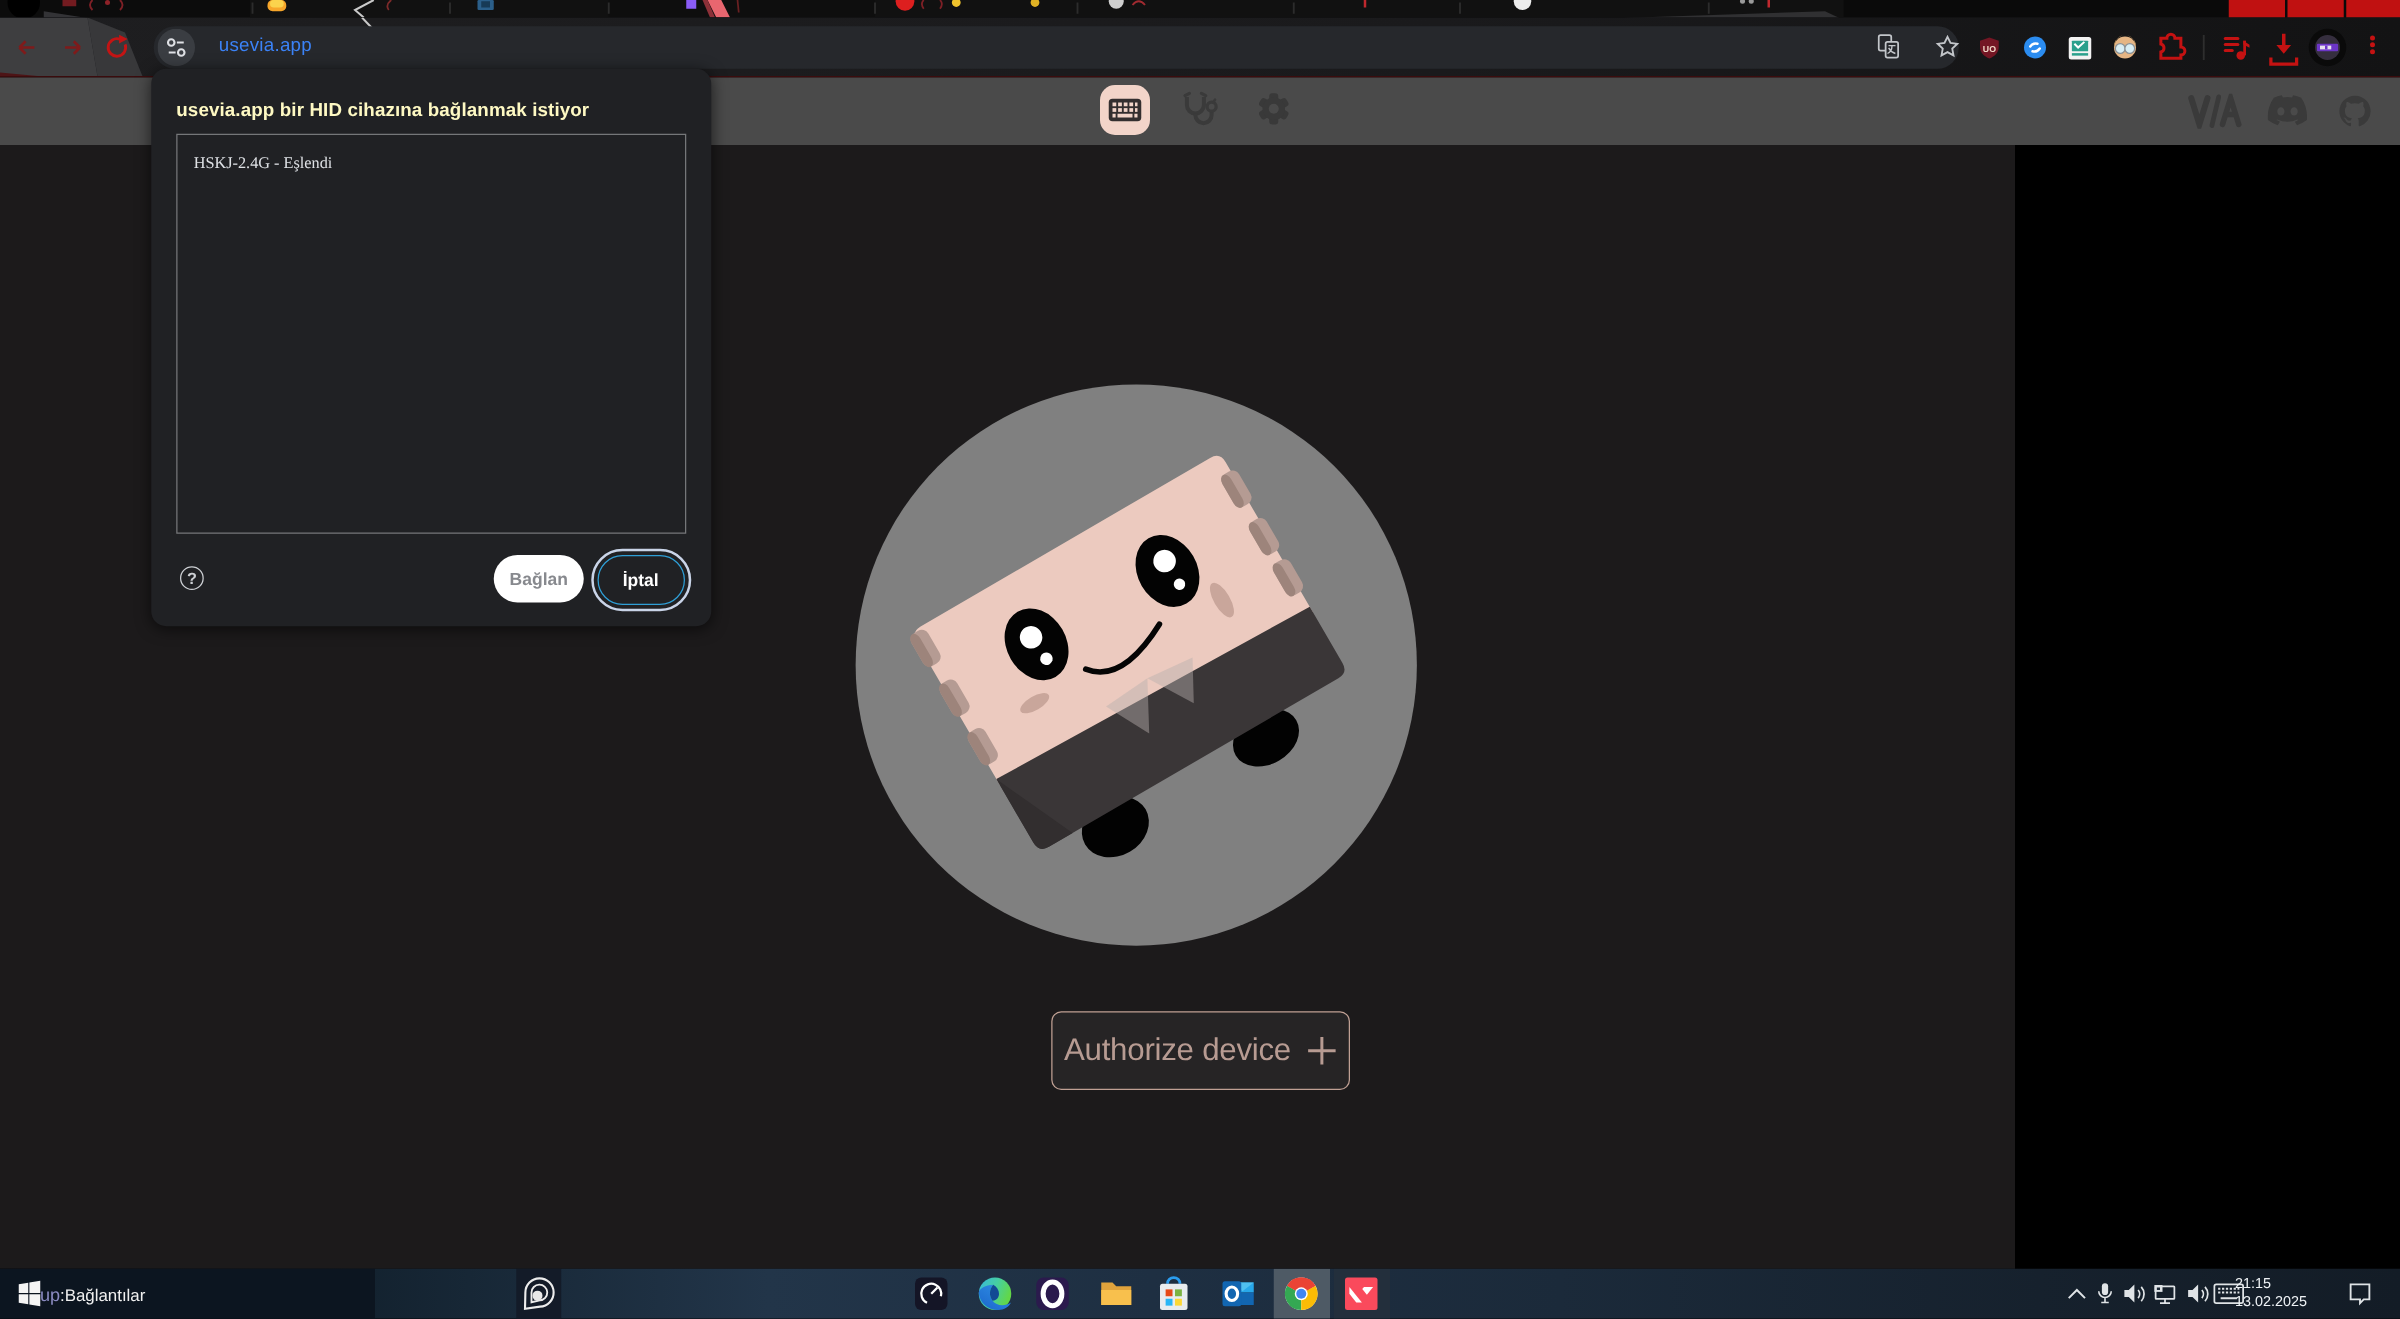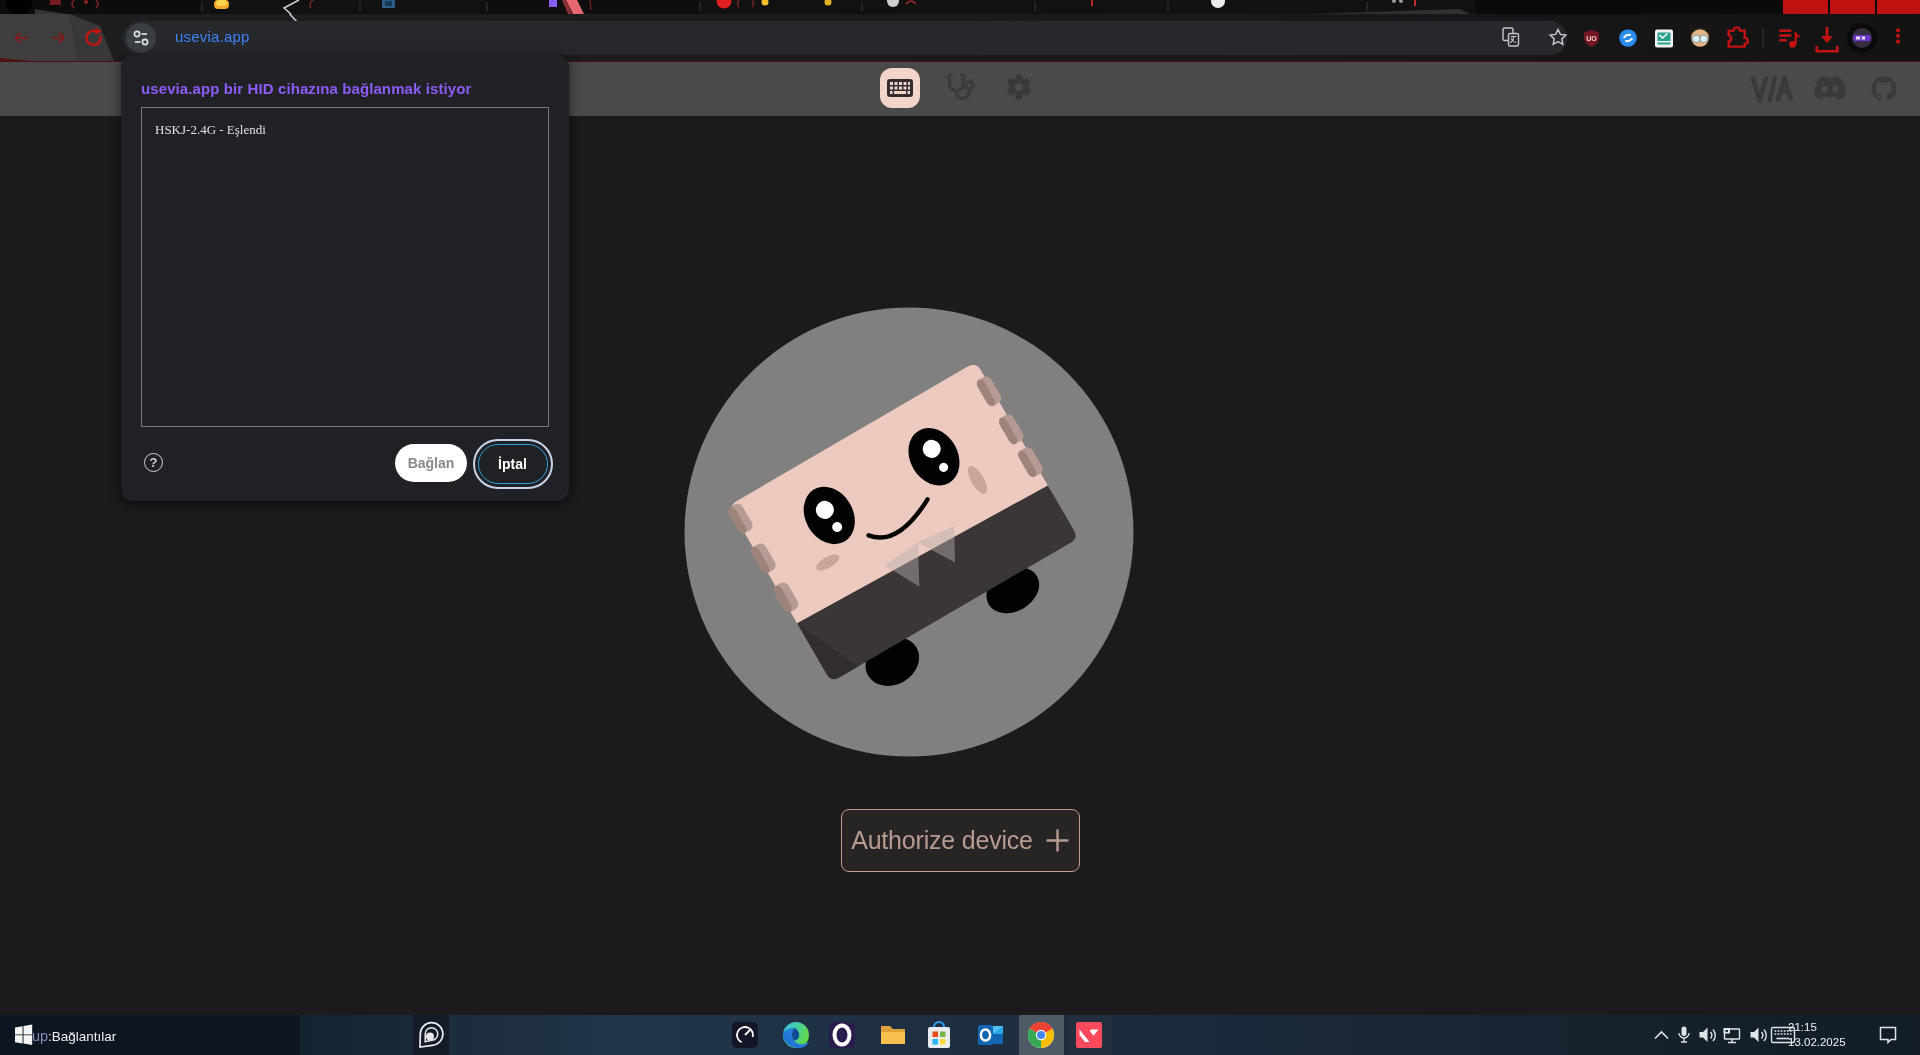--- a/index.html
+++ b/index.html
@@ -17,29 +17,29 @@
     background:#26282c; border-radius:17px; }
   #omnitext { position:absolute; left:35px; top:7px; font-size:15px; color:#3b82f6; letter-spacing:0.2px;margin-left:17px; }
   #redline { left:0; top:61px; width:1920px; height:1px; background:#4e0f10; }
 
   
   #navbar { left:0; top:62px; width:1920px; height:54px; background:#4a4a4a; }
   #kbbtn { position:absolute; left:880px; top:6px; width:40px; height:40px;
     background:#f2d4c9; border-radius:12px; }
 
   
-  #page { left:0; top:116px; width:1920px; height:899px; background:#1c1a1b; }
+  #page { left:0; top:116px; width:1612px; height:899px; background:#1c1a1b; }
   #authbtn { position:absolute; left:841px; top:693px; width:239px; height:63px;
     border:1px solid #c0a094; border-radius:8px; background:#262425;
     color:#b79b92; font-size:25px; letter-spacing:-0.2px; display:flex; align-items:center; justify-content:center; gap:12px; }
 
   
   #dialog { left:121px; top:55px; width:448px; height:446px; background:#202124;
     border-radius:12px; box-shadow:0 2px 12px rgba(0,0,0,0.6); }
-  #dlgtitle { position:absolute; left:20px; top:25px; font-size:15px; font-weight:bold; color:#8b5cf6; letter-spacing:0.1px; }
+  #dlgtitle { position:absolute; left:20px; top:25px; font-size:15px; font-weight:bold; color:#fef9c3; letter-spacing:0.1px; }
   #dlglist { position:absolute; left:20px; top:52px; width:408px; height:320px; border:1px solid #757779;font-family:Liberation Serif, serif; }
   #dlgitem { position:absolute; left:13px; top:14px; font-size:13px; color:#dee1e5; }
   .pill { position:absolute; height:38px; border-radius:19px; font-size:14px; font-weight:bold;
     display:flex; align-items:center; justify-content:center; }
   #btn-baglan { left:274px; top:389px; width:72px; background:#ffffff; color:#87898e; }
   #btn-iptal { left:352px; top:384px; width:80px; height:50px; border-radius:25px;
     border:2.5px solid #c9d4e8; }
   #btn-iptal-inner { position:absolute; left:2.5px; top:2.5px; width:70px; height:40px; border-radius:20px;
     border:1.5px solid #2f9fd7; background:#202124; color:#fff; font-size:14px; font-weight:bold;
     display:flex; align-items:center; justify-content:center; }

